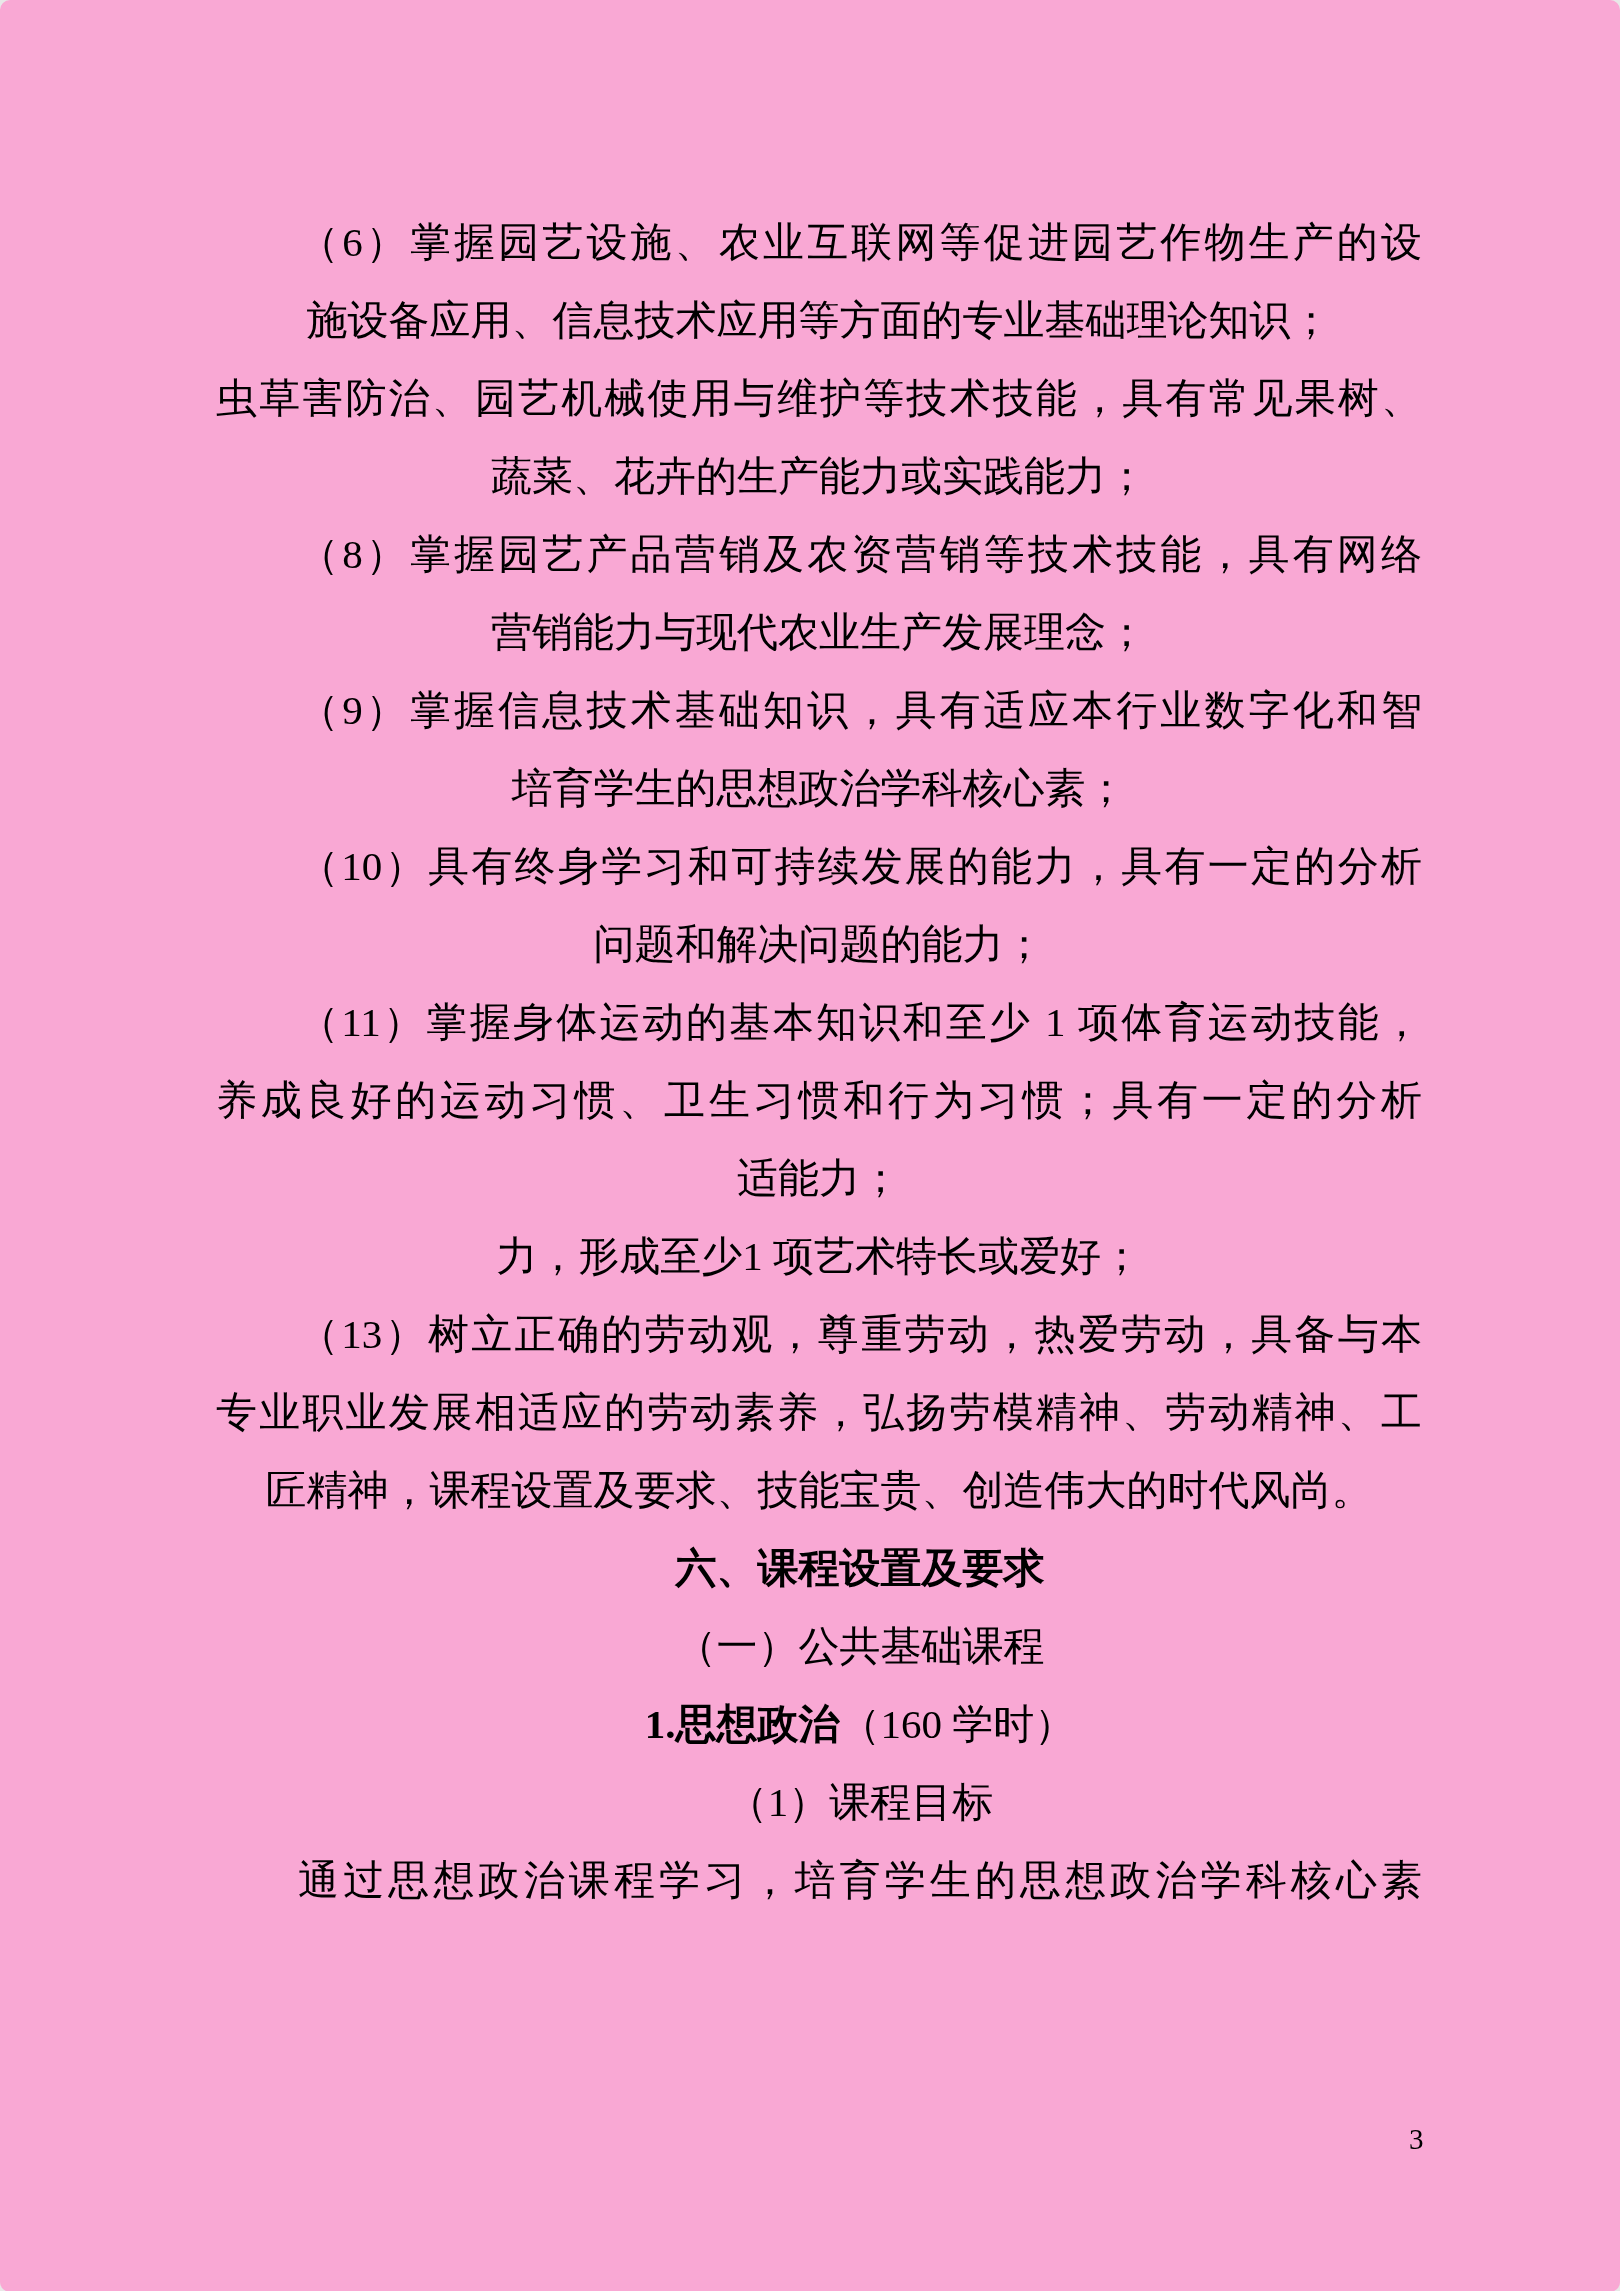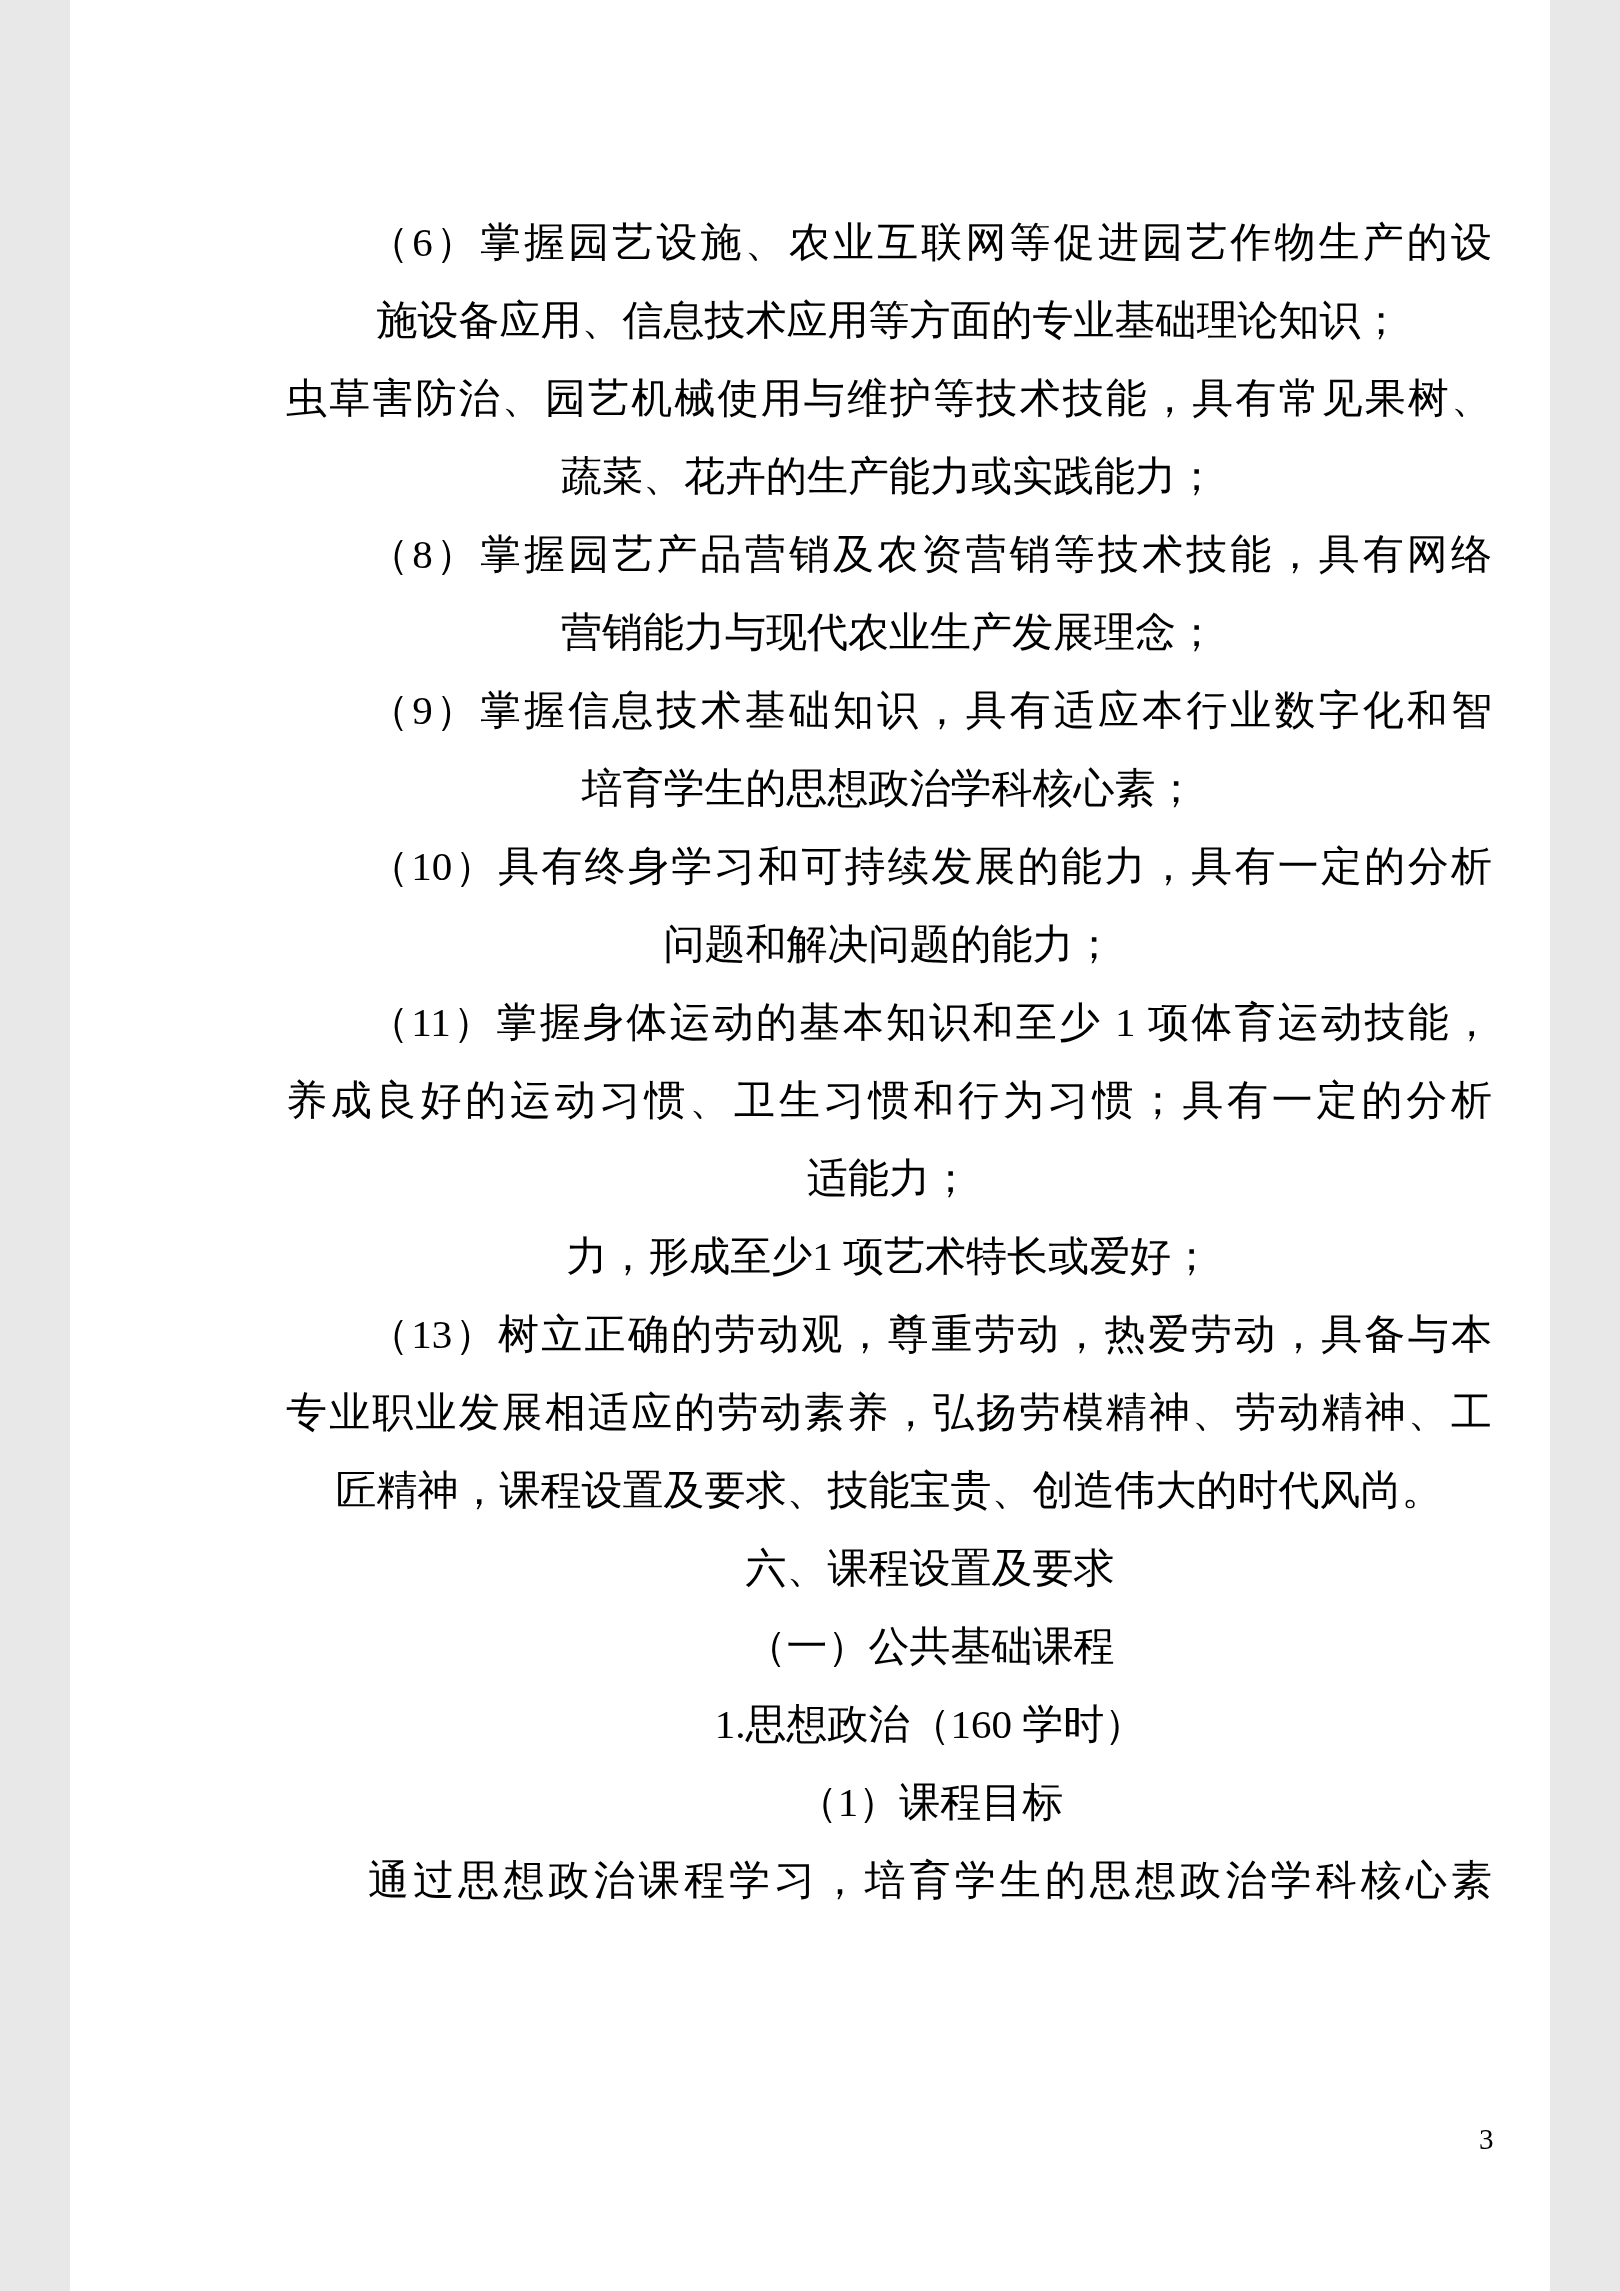--- a/index.html
+++ b/index.html
@@ -2,27 +2,28 @@
 <html><head>
 <meta charset="utf-8">
 <style>
   html, body {
     margin: 0;
     padding: 0;
     background: #e8e8e8;
   }
   .page {
     position: relative;
-    width: 1480px;
+    width: 1620px;
     height: 2292px;
     margin: 0 auto;
-    background: #ffffff;
+    background: #f9a8d4;
     overflow: hidden;
     font-family: "Liberation Serif", "DejaVu Serif", serif;
     color: #000000;
+    border-radius: 10px;
   }
   .text-body {
     position: absolute;
     left: 216px;
     top: 203px;
     width: 1206px;
   }
   .line {
     height: 78px;
     line-height: 78px;
@@ -32,21 +33,21 @@
   }
   .line.indent {
     text-indent: 82px;
   }
   .line.fill {
     text-align: justify;
     text-align-last: justify;
     text-justify: inter-character;
   }
   .seg.bold {
-    font-weight: 400;
+    font-weight: 700;
   }
   .page-number {
     position: absolute;
     left: 1409px;
     top: 2120px;
     font-size: 29px;
     line-height: 39px;
     color: #000000;
   }
 </style>

